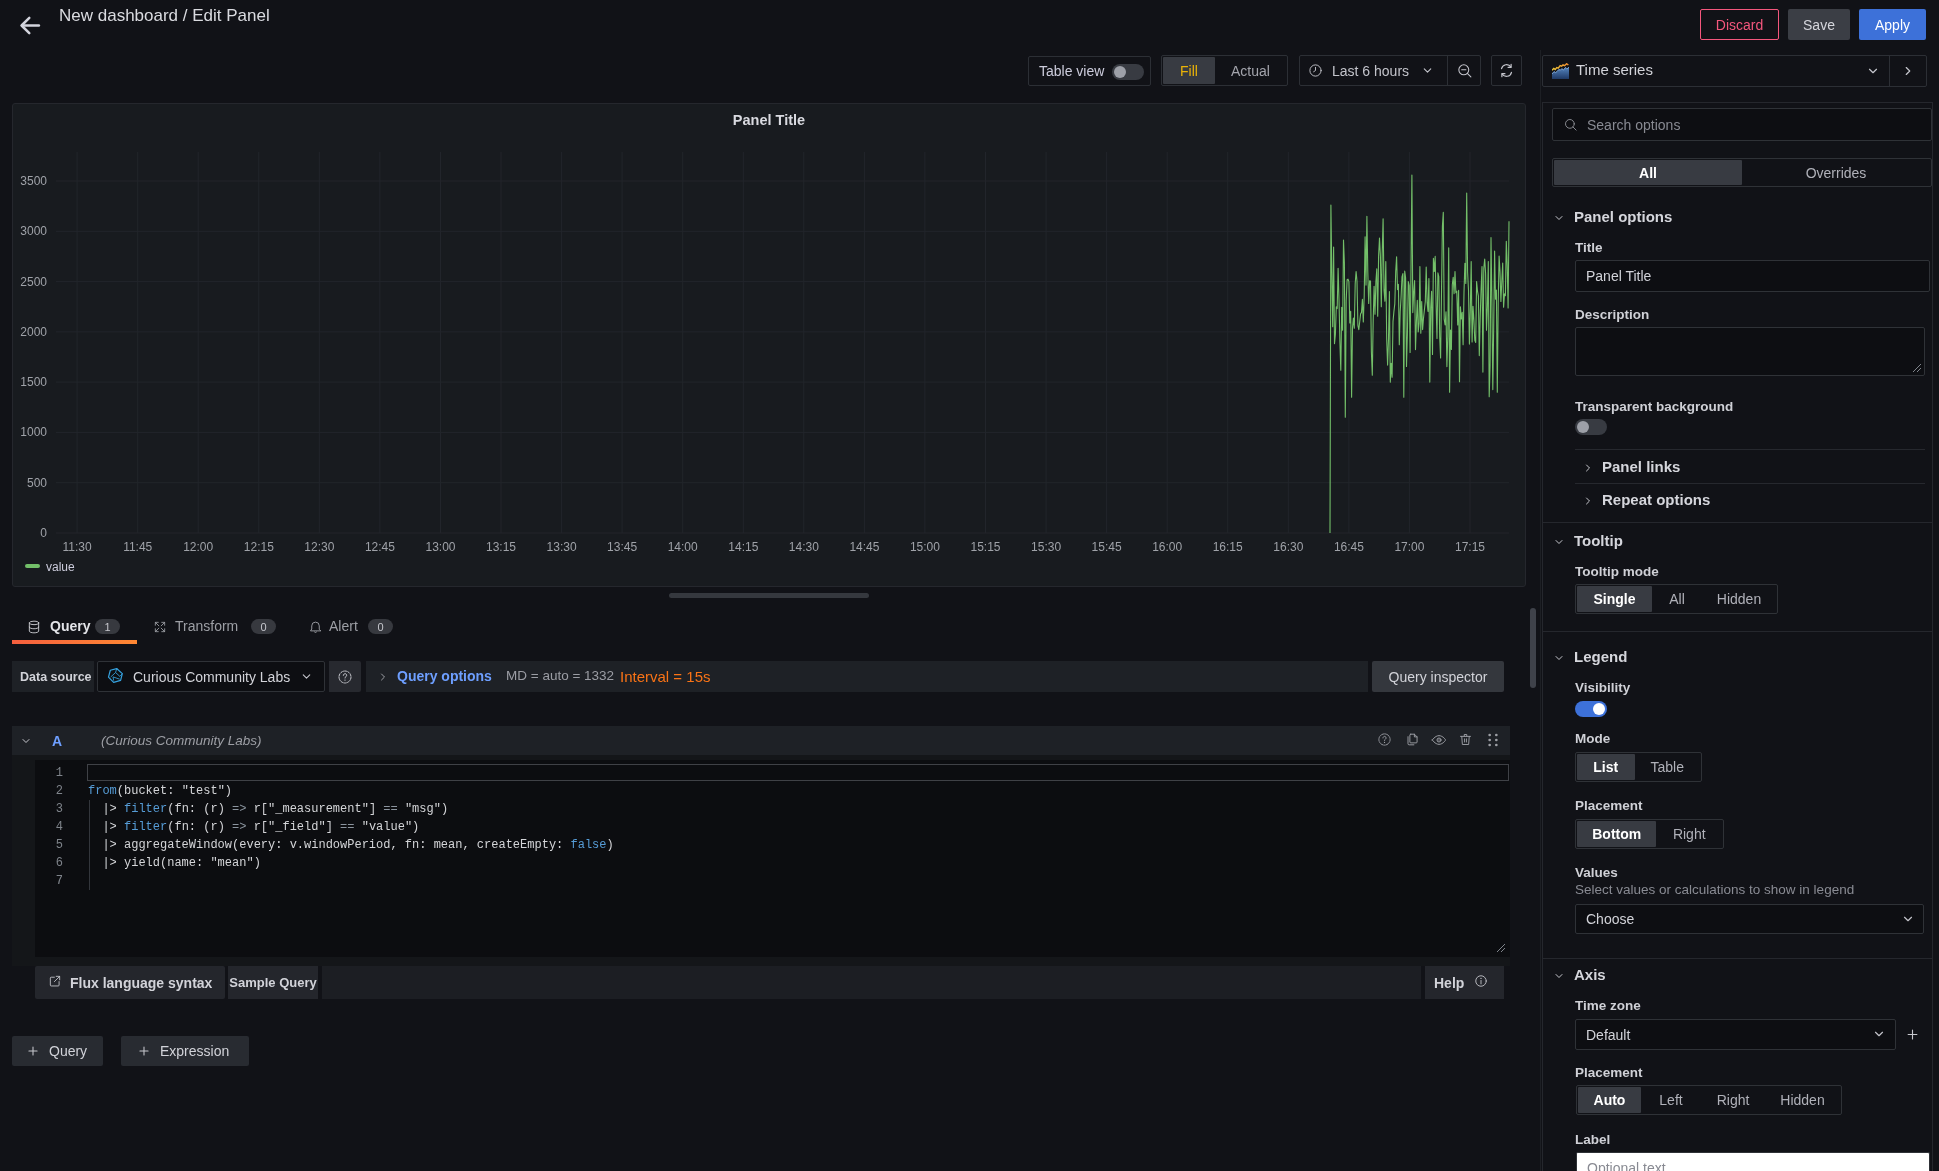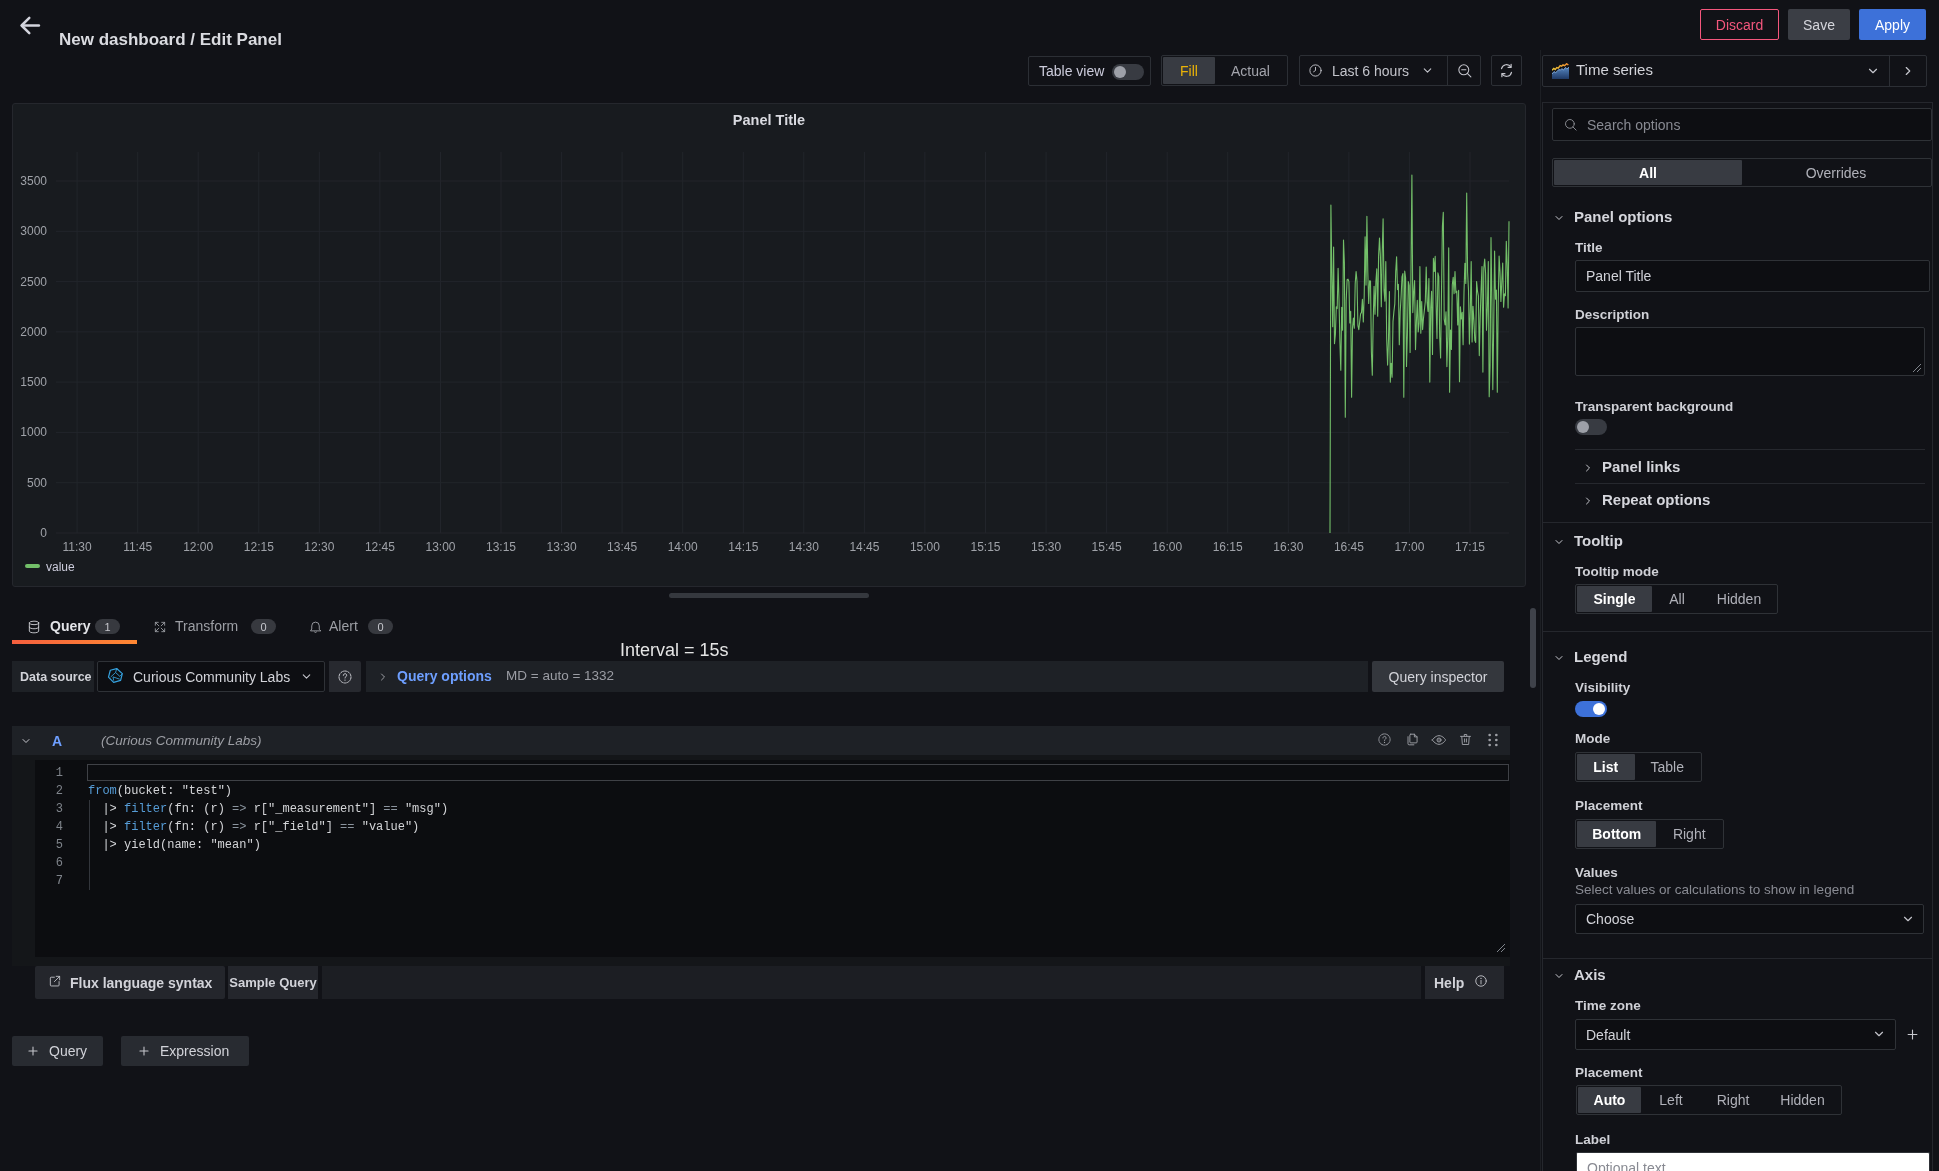--- a/index.html
+++ b/index.html
@@ -14,21 +14,21 @@
 .cl { height:18px; line-height:18px; white-space:pre; }
 .badge { position:absolute; top:619px; height:15px; border-radius:8px; background:#37393f; color:#c6c7cd;
   font-size:11px; display:flex; align-items:center; justify-content:center; }
 </style></head>
 <body>
 
 <div class="abs" style="left:17px;top:13px;color:#d3d4dd"><svg width="25" height="25" viewBox="0 0 24 24" stroke="currentColor" stroke-width="1.5" fill="none" stroke-linecap="round" stroke-linejoin="round">
       <path d="M21 12H4.8" stroke-width="2.4"></path>
       <path d="M11.8 4.6L4.4 12l7.4 7.4" stroke-width="2.4"></path>
     </svg></div>
-<div class="abs" style="left:59px;top:30px;font-size:17px;font-weight:700;color:#dadbe0">New dashboard / Edit Panel</div>
+<div class="abs" style="left:59px;top:6px;font-size:17px;font-weight:400;color:#dadbe0">New dashboard / Edit Panel</div>
 <div class="abs" style="left:1700px;top:9px;width:79px;height:31px;border:1px solid #f4577d;border-radius:2px;color:#f4577d;font-weight:500;display:flex;align-items:center;justify-content:center">Discard</div>
 <div class="abs" style="left:1788px;top:9px;width:62px;height:31px;background:#3b3e45;border-radius:2px;color:#d5d6dc;font-weight:500;display:flex;align-items:center;justify-content:center">Save</div>
 <div class="abs" style="left:1859px;top:9px;width:67px;height:31px;background:#3d71d9;border-radius:2px;color:#ffffff;font-weight:500;display:flex;align-items:center;justify-content:center">Apply</div>
 
 <div class="abs" style="left:1028px;top:56px;width:123px;height:30px;border:1px solid #2c2f35;border-radius:2px;display:flex;align-items:center">
     <span style="margin-left:10px;color:#ccccdc">Table view</span>
   </div>
 <div style="position:absolute;left:1112px;top:64px;width:32px;height:16px;border-radius:8px;background:#383b42">
     <div style="position:absolute;left:2px;top:2px;width:12px;height:12px;border-radius:50%;background:#9da0a8"></div>
   </div>
@@ -182,21 +182,21 @@
       <path d="M9.5 9.5a2.5 2.5 0 1 1 3.8 2.1c-.8.5-1.3 1-1.3 1.9"></path>
       <circle cx="12" cy="16.6" r="1" fill="currentColor" stroke="none"></circle>
     </svg>
   </div>
 <div class="abs" style="left:366px;top:661px;width:1002px;height:31px;background:#1e2126"></div>
 <div class="abs" style="left:377px;top:670px;color:#9d9fa5"><svg width="12" height="12" viewBox="0 0 24 24" stroke="currentColor" stroke-width="1.5" fill="none" stroke-linecap="round" stroke-linejoin="round">
       <path d="M9 6l6 6-6 6" stroke-width="2"></path>
     </svg></div>
 <div class="abs" style="left:397px;top:668px;color:#6e9fff;font-weight:600">Query options</div>
 <div class="abs" style="left:506px;top:668px;color:#9b9da4;font-size:13.5px">MD = auto = 1332</div>
-<div class="abs" style="left:620px;top:640px;color:#e5e5e5;font-size:18px">Interval = 15s</div>
+<div class="abs" style="left:620px;top:668px;color:#f97316;font-size:15px">Interval = 15s</div>
 <div class="abs" style="left:1372px;top:661px;width:132px;height:31px;background:#34373d;border-radius:2px;color:#d2d3d9;font-weight:500;display:flex;align-items:center;justify-content:center">Query inspector</div>
 
 <div class="abs" style="left:12px;top:726px;width:1498px;height:29px;background:#1e2126"></div>
 <div class="abs" style="left:20px;top:734px;color:#c6c7cd"><svg width="12" height="12" viewBox="0 0 24 24" stroke="currentColor" stroke-width="1.5" fill="none" stroke-linecap="round" stroke-linejoin="round">
       <path d="M6 9l6 6 6-6" stroke-width="2"></path>
     </svg></div>
 <div class="abs" style="left:52px;top:733px;color:#6e9fff;font-weight:700">A</div>
 <div class="abs" style="left:101px;top:733px;color:#9d9fa5;font-style:italic;font-size:13.5px">(Curious Community Labs)</div>
 <div class="abs" style="left:1377px;top:732px;color:#9d9fa5"><svg width="15" height="15" viewBox="0 0 24 24" stroke="currentColor" stroke-width="1.5" fill="none" stroke-linecap="round" stroke-linejoin="round">
       <circle cx="12" cy="12" r="9" stroke-dasharray="2.6 1.6"></circle>
@@ -239,20 +239,21 @@
       <div class="ln">4</div>
       <div class="ln">5</div>
       <div class="ln">6</div>
       <div class="ln">7</div>
     </div>
   <div style="position:absolute;left:53px;top:4px;color:#d4d5d8">
       <div class="cl"></div>
       <div class="cl"><span class="kb">from</span>(bucket: <span class="st">"test"</span>)</div>
       <div class="cl">  |&gt; <span class="kb">filter</span>(fn: (r) <span class="kg">=&gt;</span> r[<span class="st">"_measurement"</span>] <span class="kg">==</span> <span class="st">"msg"</span>)</div>
       <div class="cl">  |&gt; <span class="kb">filter</span>(fn: (r) <span class="kg">=&gt;</span> r[<span class="st">"_field"</span>] <span class="kg">==</span> <span class="st">"value"</span>)</div>
+      <div class="cl">  |&gt; aggregateWindow(every: v.windowPeriod, fn: mean, createEmpty: <span class="kb">false</span>)</div>
       <div class="cl">  |&gt; yield(name: <span class="st">"mean"</span>)</div>
     </div>
   <div style="position:absolute;left:52px;top:4px;width:1422px;height:17px;border:1px solid #3f4146"></div>
   <div style="position:absolute;left:54px;top:40px;width:1px;height:90px;background:#33363c"></div>
   <svg width="9" height="9" style="position:absolute;right:4px;bottom:4px" stroke="#7f848b" stroke-width="1">
       <path d="M8 0L0 8M8 4L4 8" fill="none"></path>
     </svg>
 </div>
 
 <div class="abs" style="left:35px;top:966px;width:190px;height:33px;background:#24262c;border-radius:2px;display:flex;align-items:center">

